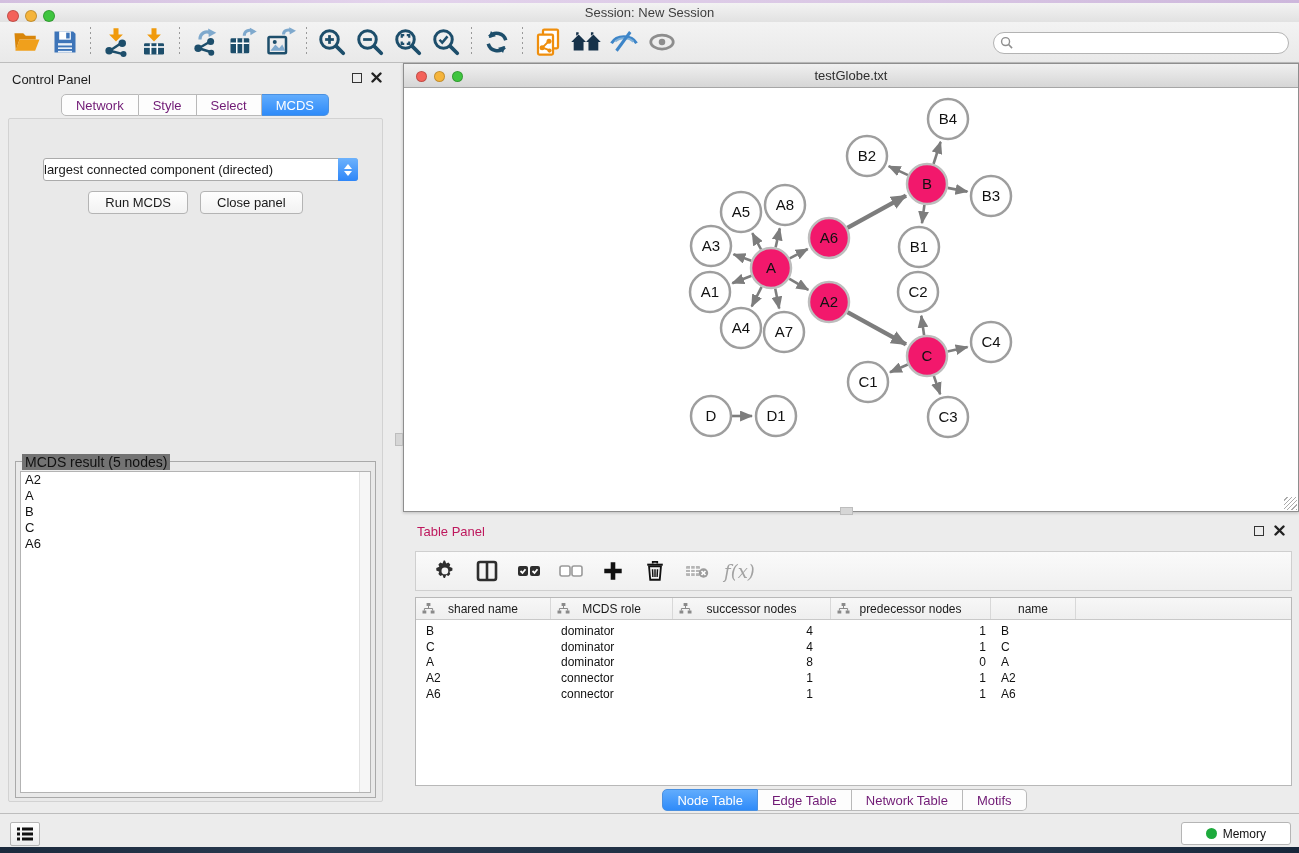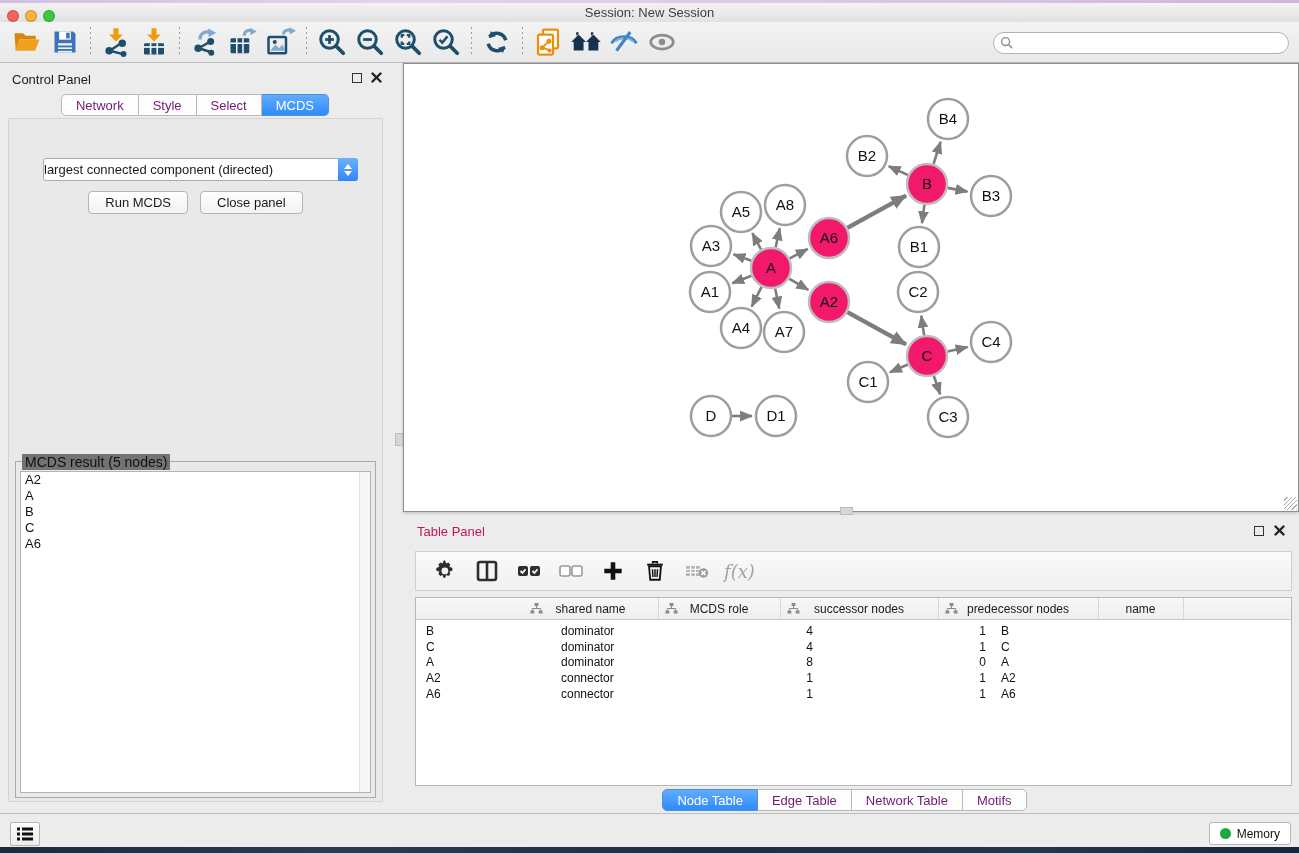--- a/index.html
+++ b/index.html
@@ -88,39 +88,39 @@
   .tp-titlebar { position:relative; height:32px; }
   .tp-title { position:absolute; left:27px; top:12px; font-size:13px; color:#be185d; }
   .tp-ctrls { position:absolute; right:14px; top:13px; display:flex; gap:10px; align-items:center; }
   .tp-toolbar { position:absolute; left:25px; top:39px; width:877px; height:40px;
     background:linear-gradient(#fafafa,#f0f0f0); border:1px solid #cfcfcf;
     display:flex; align-items:center; gap:12px; padding-left:14px; }
   .tpi { width:30px; height:30px; display:flex; align-items:center; justify-content:center; }
   .fx { font-family:"DejaVu Serif", serif; font-style:italic; font-size:18px; color:#a2a2a2; }
   .data-table { position:absolute; left:25px; top:85px; width:877px; height:189px; background:#fff;
     border:1px solid #b8b8b8; overflow:hidden; }
-  .thead { display:flex; height:22px; background:linear-gradient(#f7f7f7,#efefef); border-bottom:1px solid #c9c9c9;justify-content:center; }
+  .thead { display:flex; height:22px; background:linear-gradient(#f7f7f7,#efefef); border-bottom:1px solid #c9c9c9; }
   .th { position:relative; display:flex; align-items:center; justify-content:center;
     font-size:12px; color:#1a1a1a; border-right:1px solid #d8d8d8; }
   .th .col-icon { position:absolute; left:6px; top:4px; }
   .tbody { padding-top:3px; }
   .trow { display:flex; height:15.7px; align-items:center; font-size:12px; color:#111; }
   .td { overflow:hidden; white-space:nowrap; }
   .td.left { padding-left:10px; text-align:left; }
   .td.right { text-align:right; }
   .tp-tabs { top:277px; }
   .seg-tab.big { font-size:13px; }
 
   
   .statusbar { position:absolute; left:0; top:813px; width:1299px; height:34px;
     background:#ececec; border-top:1px solid #bdbdbd; }
   .list-btn { position:absolute; left:10px; top:8px; width:30px; height:24px;
     background:linear-gradient(#fdfdfd,#ededed); border:1px solid #b5b5b5; border-radius:2px;
     display:flex; align-items:center; justify-content:center; }
-  .memory-btn { position:absolute; right:8px; top:8px; height:23px; padding:0 10px;
+  .memory-btn { position:absolute; right:8px; top:8px; height:23px; padding:0 24px;
     background:#fff; border:1px solid #b5b5b5; border-radius:3px;
     display:flex; align-items:center; gap:6px; font-size:12px; color:#111; }
   .mem-dot { width:11px; height:11px; border-radius:50%; background:#1daa3c; }
   .desktop-bottom { position:absolute; left:0; top:847px; width:1299px; height:6px;
     background:linear-gradient(90deg,#1b2a3d,#2a3c52 25%,#1e2e42 55%,#24364b 80%,#17263a); }
 
   svg.icon { display:block; }
 </style>
 </head>
 <body>
@@ -337,20 +337,28 @@
             </div>
           <div class="scroll-strip"></div>
         </div>
       </div>
     </div>
   </div>
 
   <div class="right-region">
 
     <div class="net-window">
+      <div class="net-titlebar">
+        <div class="lights net-lights">
+          <span class="light net-light red"></span>
+          <span class="light net-light yellow"></span>
+          <span class="light net-light green"></span>
+        </div>
+        <div class="title">testGlobe.txt</div>
+      </div>
       <div class="net-canvas">
         <svg width="894" height="423" viewBox="0 0 894 423">
             <defs>
               <marker id="ah1" markerUnits="userSpaceOnUse" markerWidth="13" markerHeight="11" viewBox="0 0 12 10" refX="11" refY="5" orient="auto">
                 <path d="M0 0L12 5L0 10Z" fill="#7d7d7d"></path>
               </marker>
               <marker id="ah2" markerUnits="userSpaceOnUse" markerWidth="16" markerHeight="14" viewBox="0 0 14 12" refX="13" refY="6" orient="auto">
                 <path d="M0 0L14 6L0 12Z" fill="#7d7d7d"></path>
               </marker>
             </defs>

